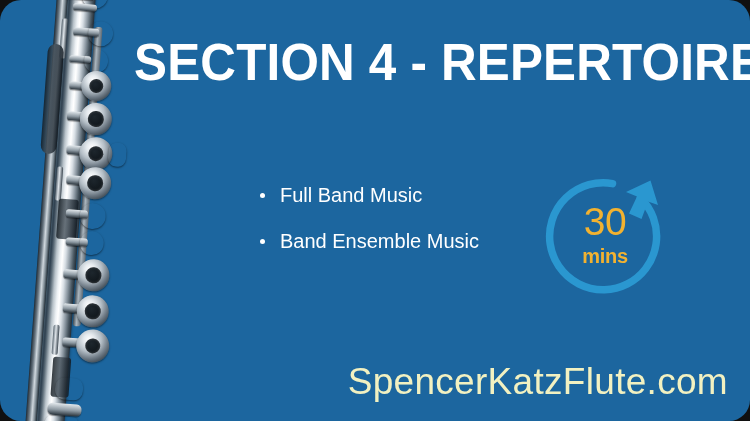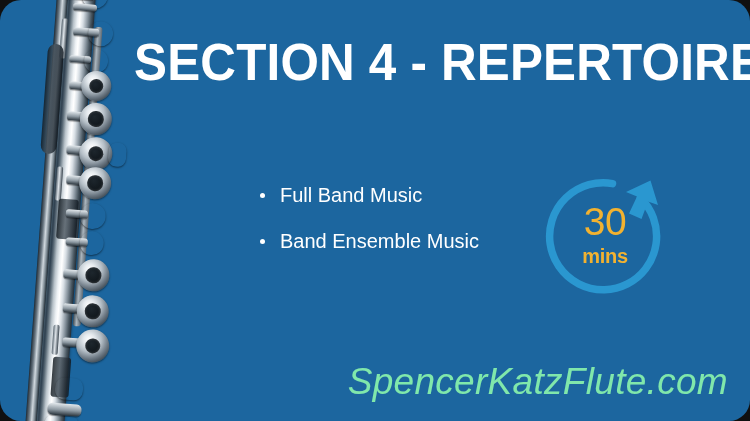--- a/index.html
+++ b/index.html
@@ -198,28 +198,27 @@
     font-weight: bold;
     letter-spacing: -0.3px;
     margin-top: 1px;
   }
 
   
   #footer-brand {
     position: absolute;
     right: 22px;
     bottom: 18px;
-    color: #86efac;
+    color: #fef9c3;
     font-size: 37px;
     line-height: 42px;
     font-weight: normal;
     letter-spacing: 0.3px;
     white-space: nowrap;
     opacity: .95;
-    font-style: italic;
   }
 </style>
 </head>
 <body>
 
 <div id="slide">
 
   <div id="flute-art">
     <div class="flute-stack">
       <div class="darkband" style="left:30px; top:0px; width:12px; height:452px;"></div>

